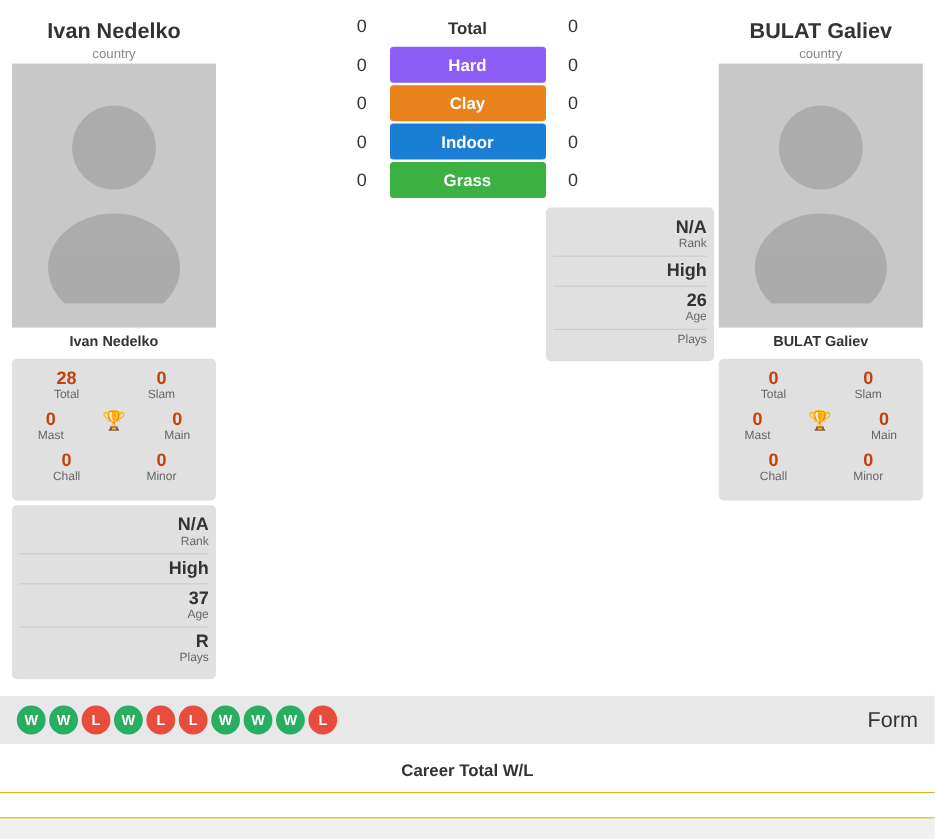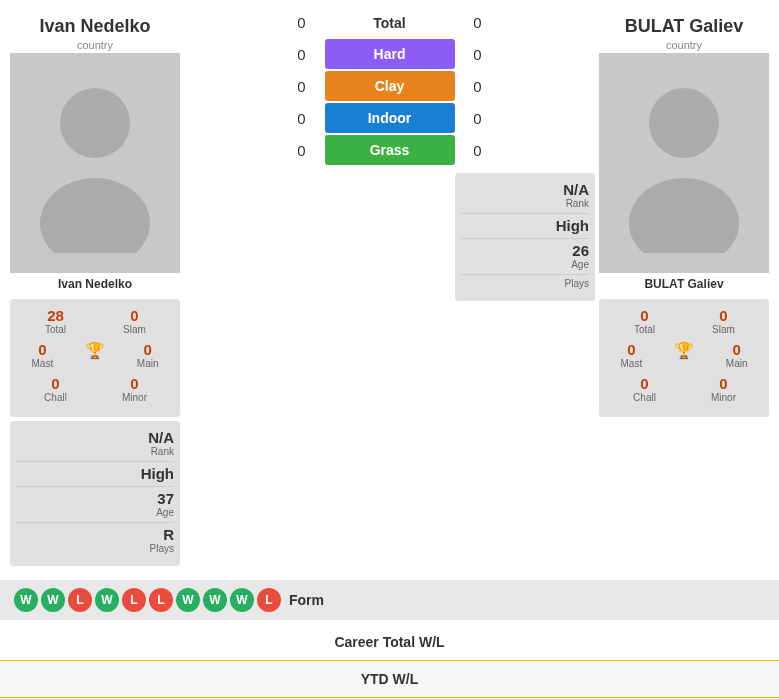--- a/index.html
+++ b/index.html
@@ -151,25 +151,25 @@
       font-weight: bold;
       font-size: 12px;
       color: #fff;
     }
 
     .form-badge.w { background: #27ae60; }
     .form-badge.l { background: #e74c3c; }
 
     .form-label {
       margin-left: auto;
-      font-size: 14px;
-      font-weight: bold;
+      font-size: 18px;
+      font-weight: normal;
       color: #333;
       flex: 1;
-      text-align: left;
+      text-align: right;
     }
 
     
     .stat-row {
       display: flex;
       align-items: center;
       padding: 10px 2px;
       border-bottom: 1px solid #eab308;
       background: #fff;
     }
@@ -482,25 +482,20 @@
       </div>
     <div class="form-label">Form</div>
   </div>
 
   <div class="stat-row">
     <div class="stat-row-left"></div>
     <div class="stat-row-center">Career Total W/L</div>
     <div class="stat-row-right"></div>
   </div>
 
-  <div class="stat-row alt">
-    <div class="stat-row-left"></div>
-    <div class="stat-row-center">YTD W/L</div>
-    <div class="stat-row-right"></div>
+
+  <div class="stat-row">
+    
+    
+    
   </div>
 
-  <div class="stat-row">
-    
-    
-    
-  </div>
-
 </div>
 
 </body></html>

